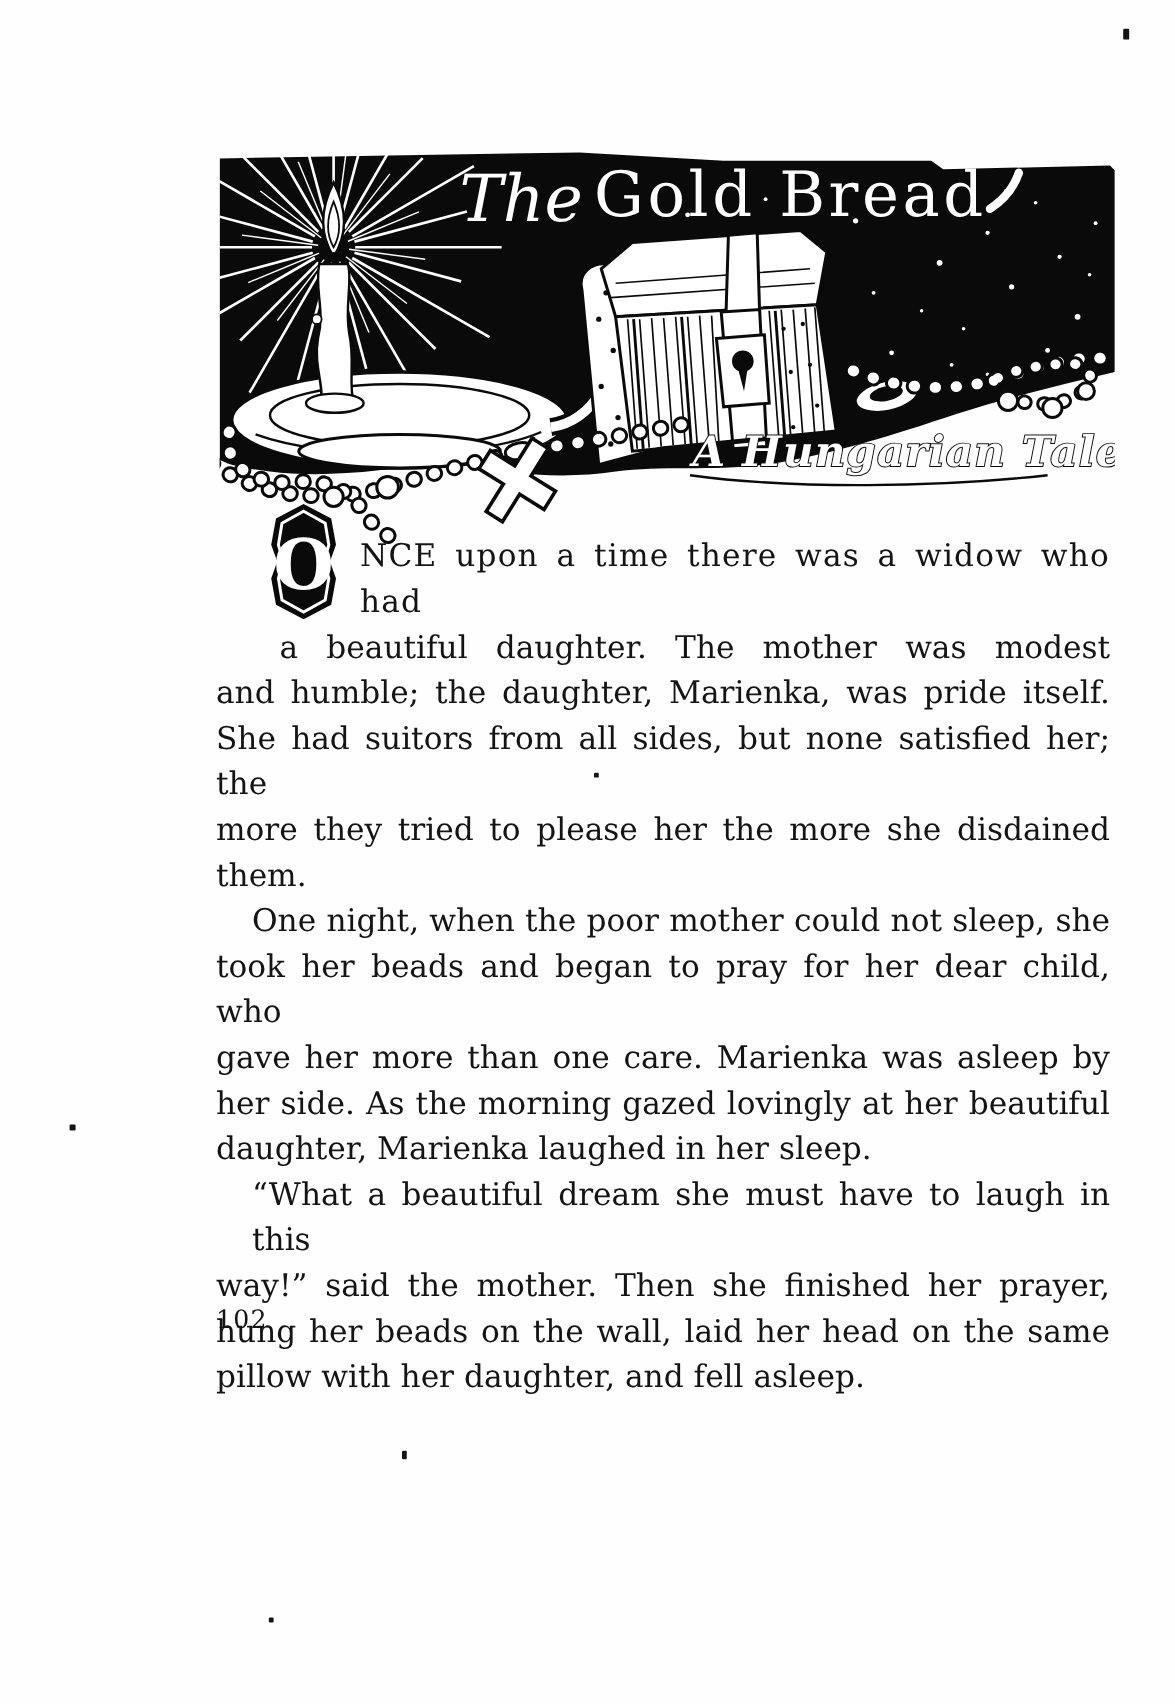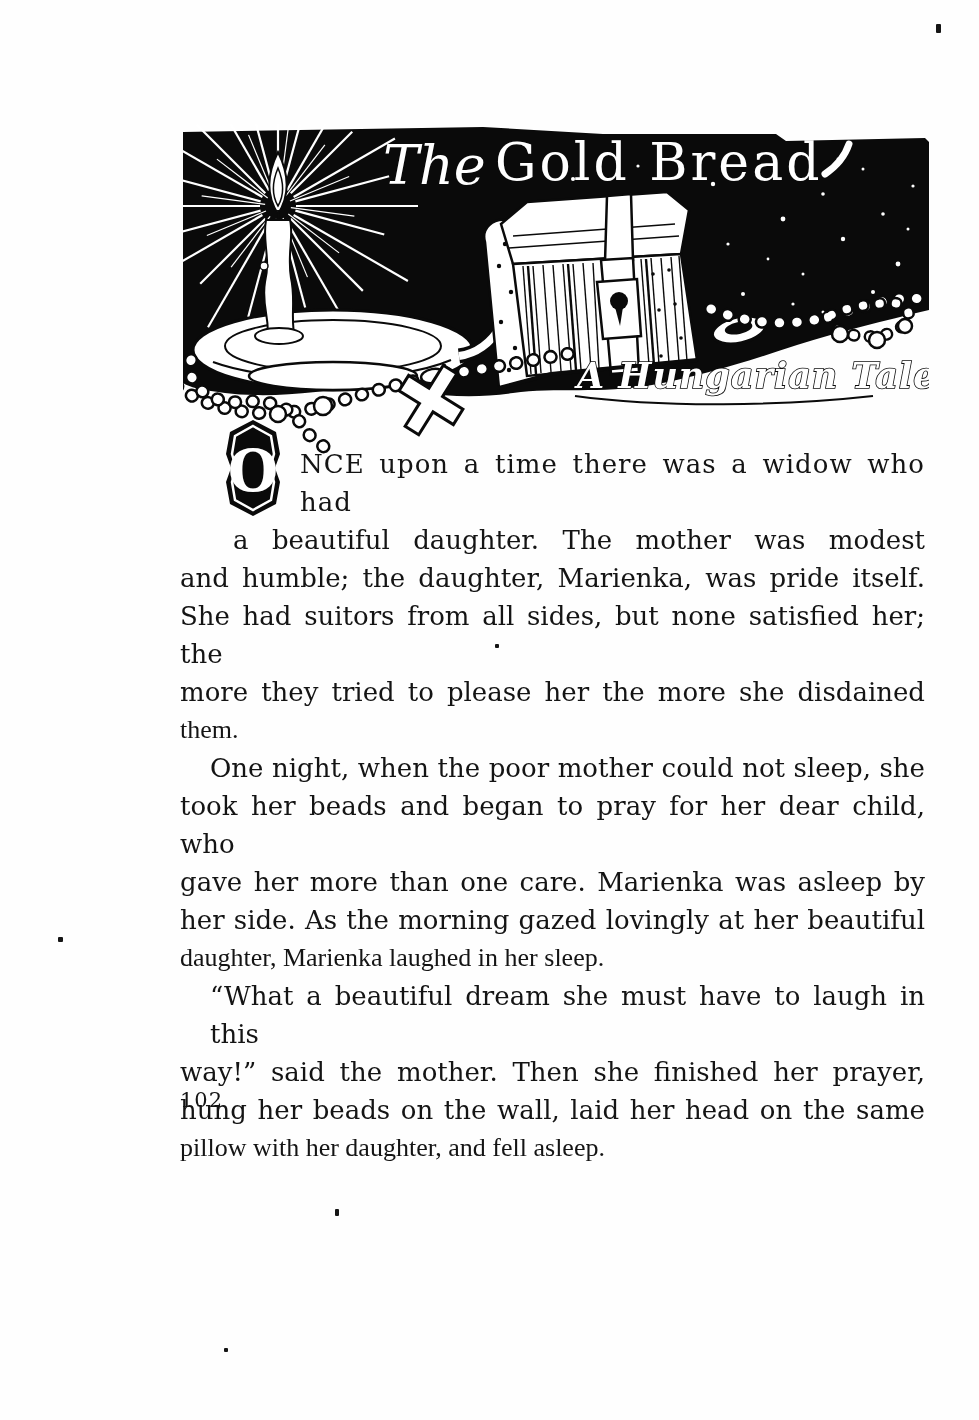--- a/index.html
+++ b/index.html
@@ -13,21 +13,21 @@
 
   
   .illo { position:absolute; left:183px; top:124px; width:746px; height:332px; }
 
   
   .story { position:absolute; left:180px; top:445px; width:745px;
            font-size:26px; line-height:38px; }
   .dropcap { position:absolute; left:40px; top:-25px; width:66px; height:96px; }
 
   .tline { text-align:justify; text-align-last:justify; }
-  .tline.lastline { text-align:center; text-align-last:left;font-family:Liberation Serif, serif; }
+  .tline.lastline { text-align:center; text-align-last:left; }
   .l0 { margin-left:120px; }
   .l1 { margin-left:53px; }
   .indent { padding-left:30px; }
 
   
   .opening { letter-spacing:1px; }
 
   .pagenum { position:absolute; left:180px; top:1088px; width:745px;
              font-size:21px; letter-spacing:1px; }
 

